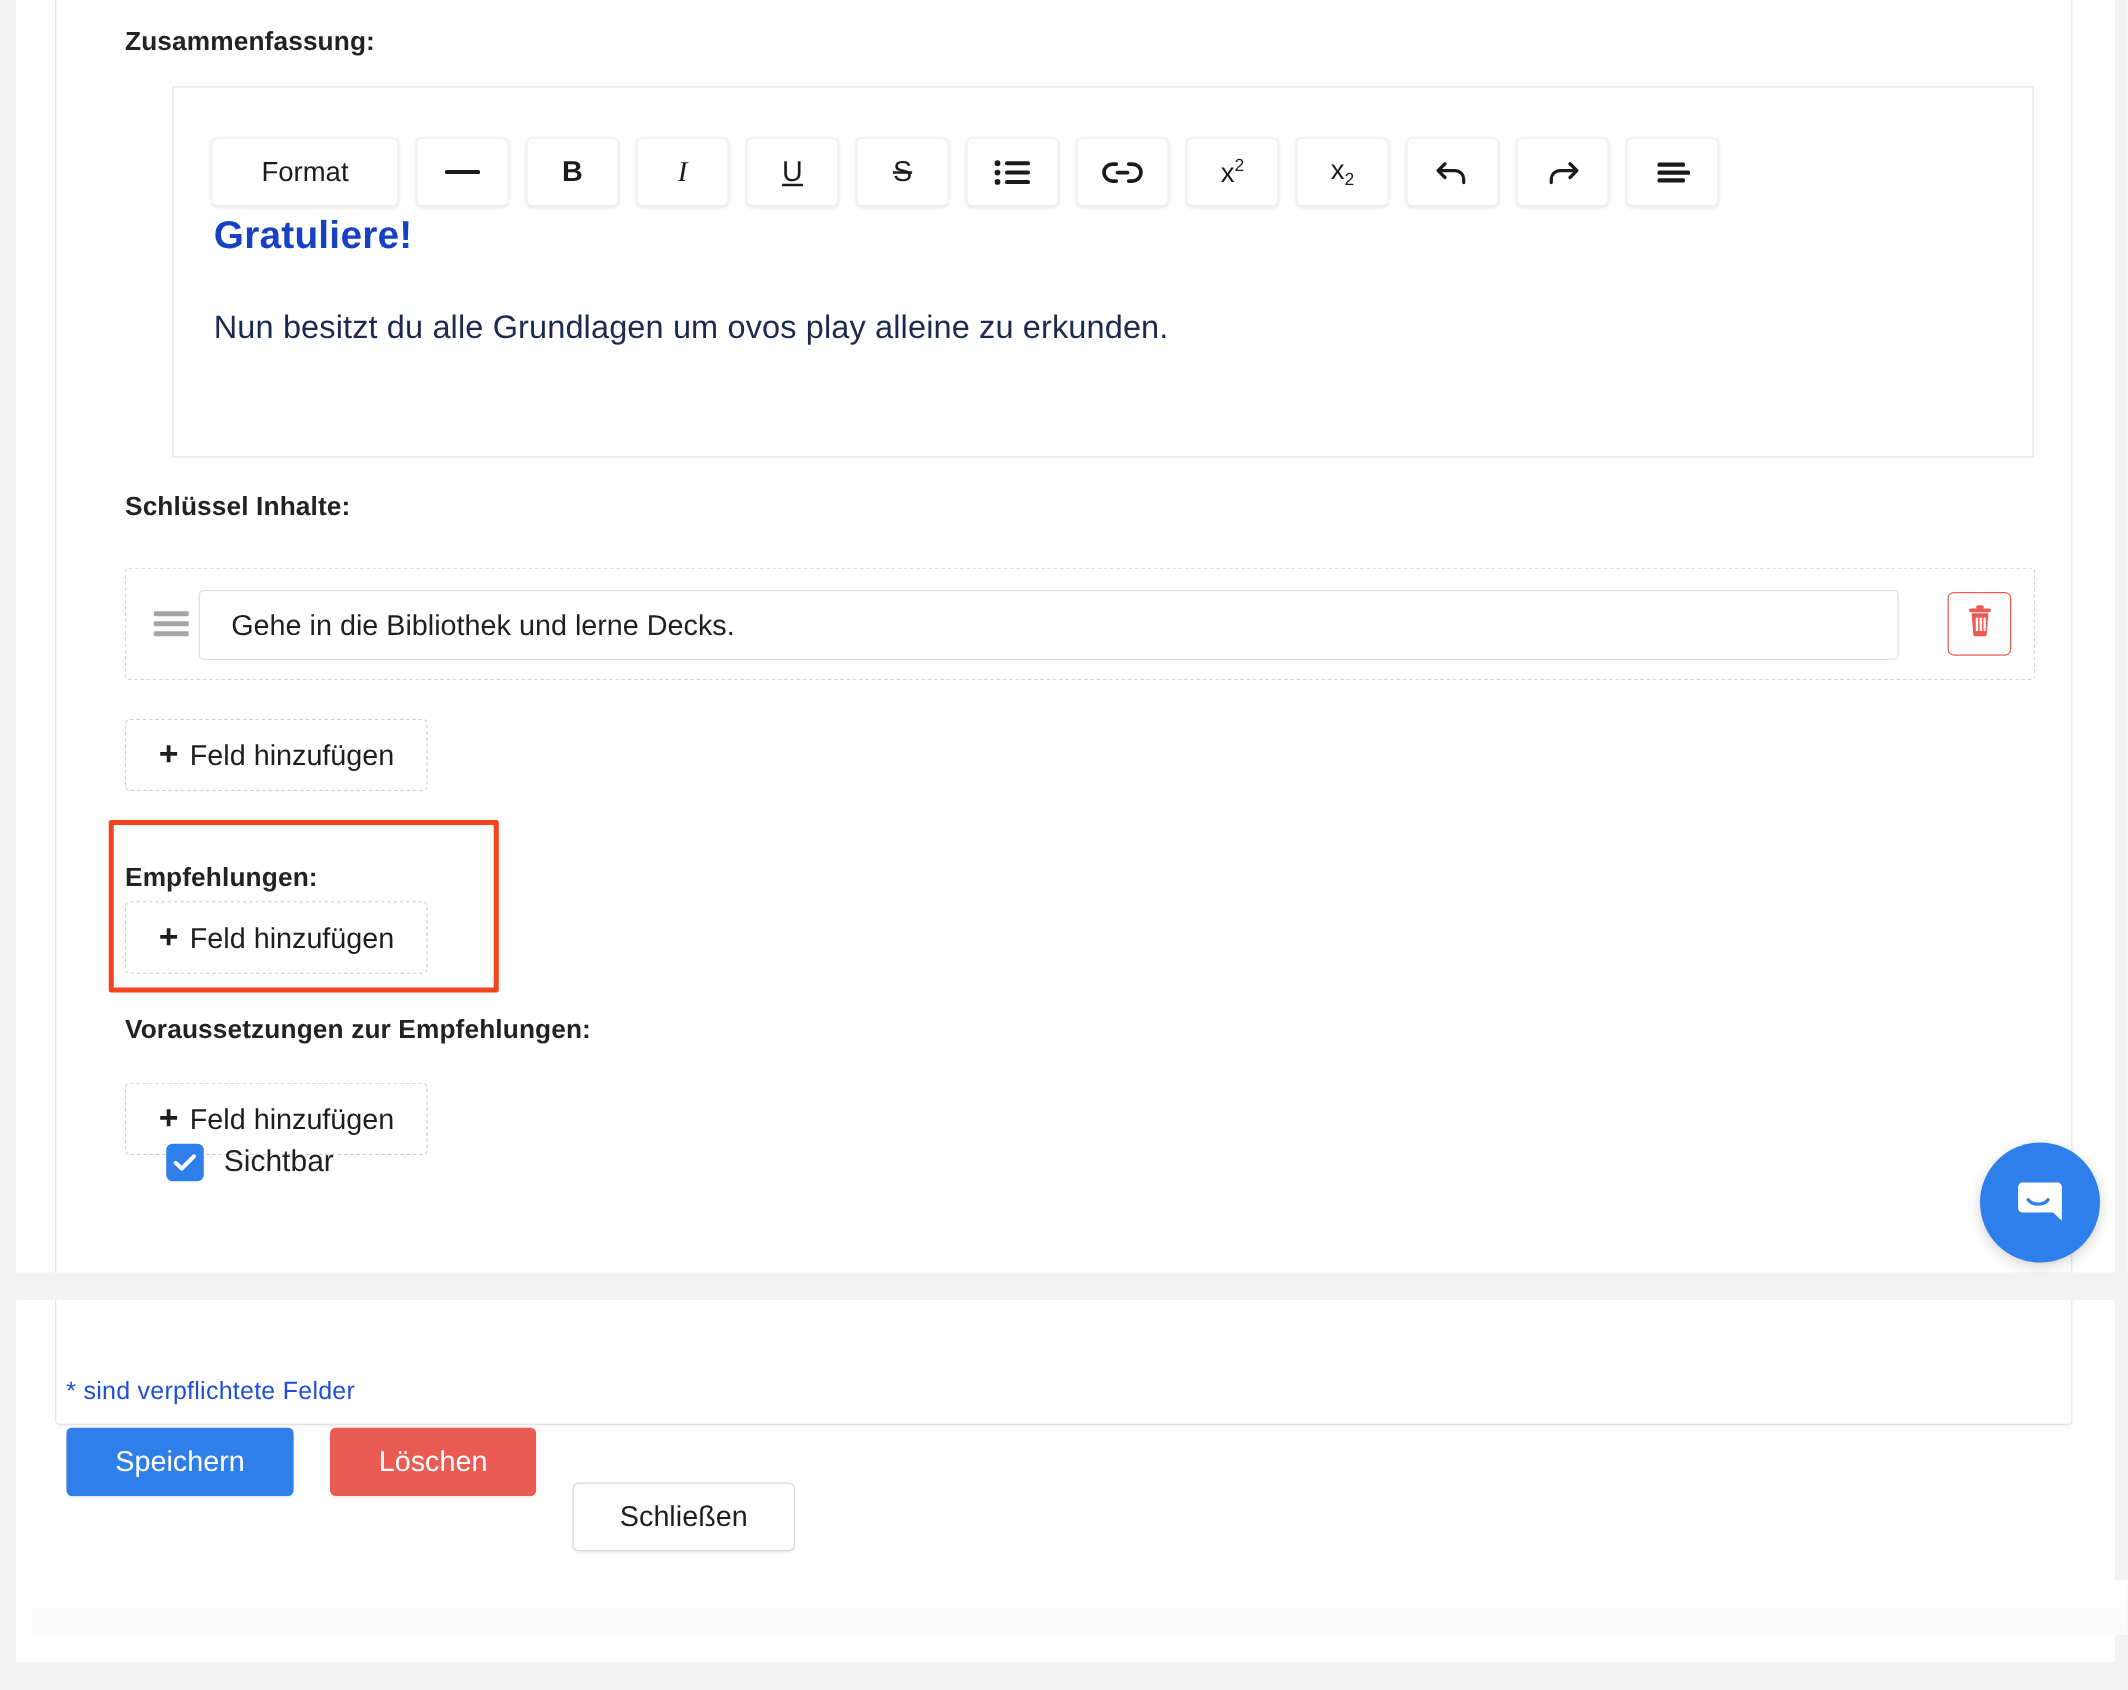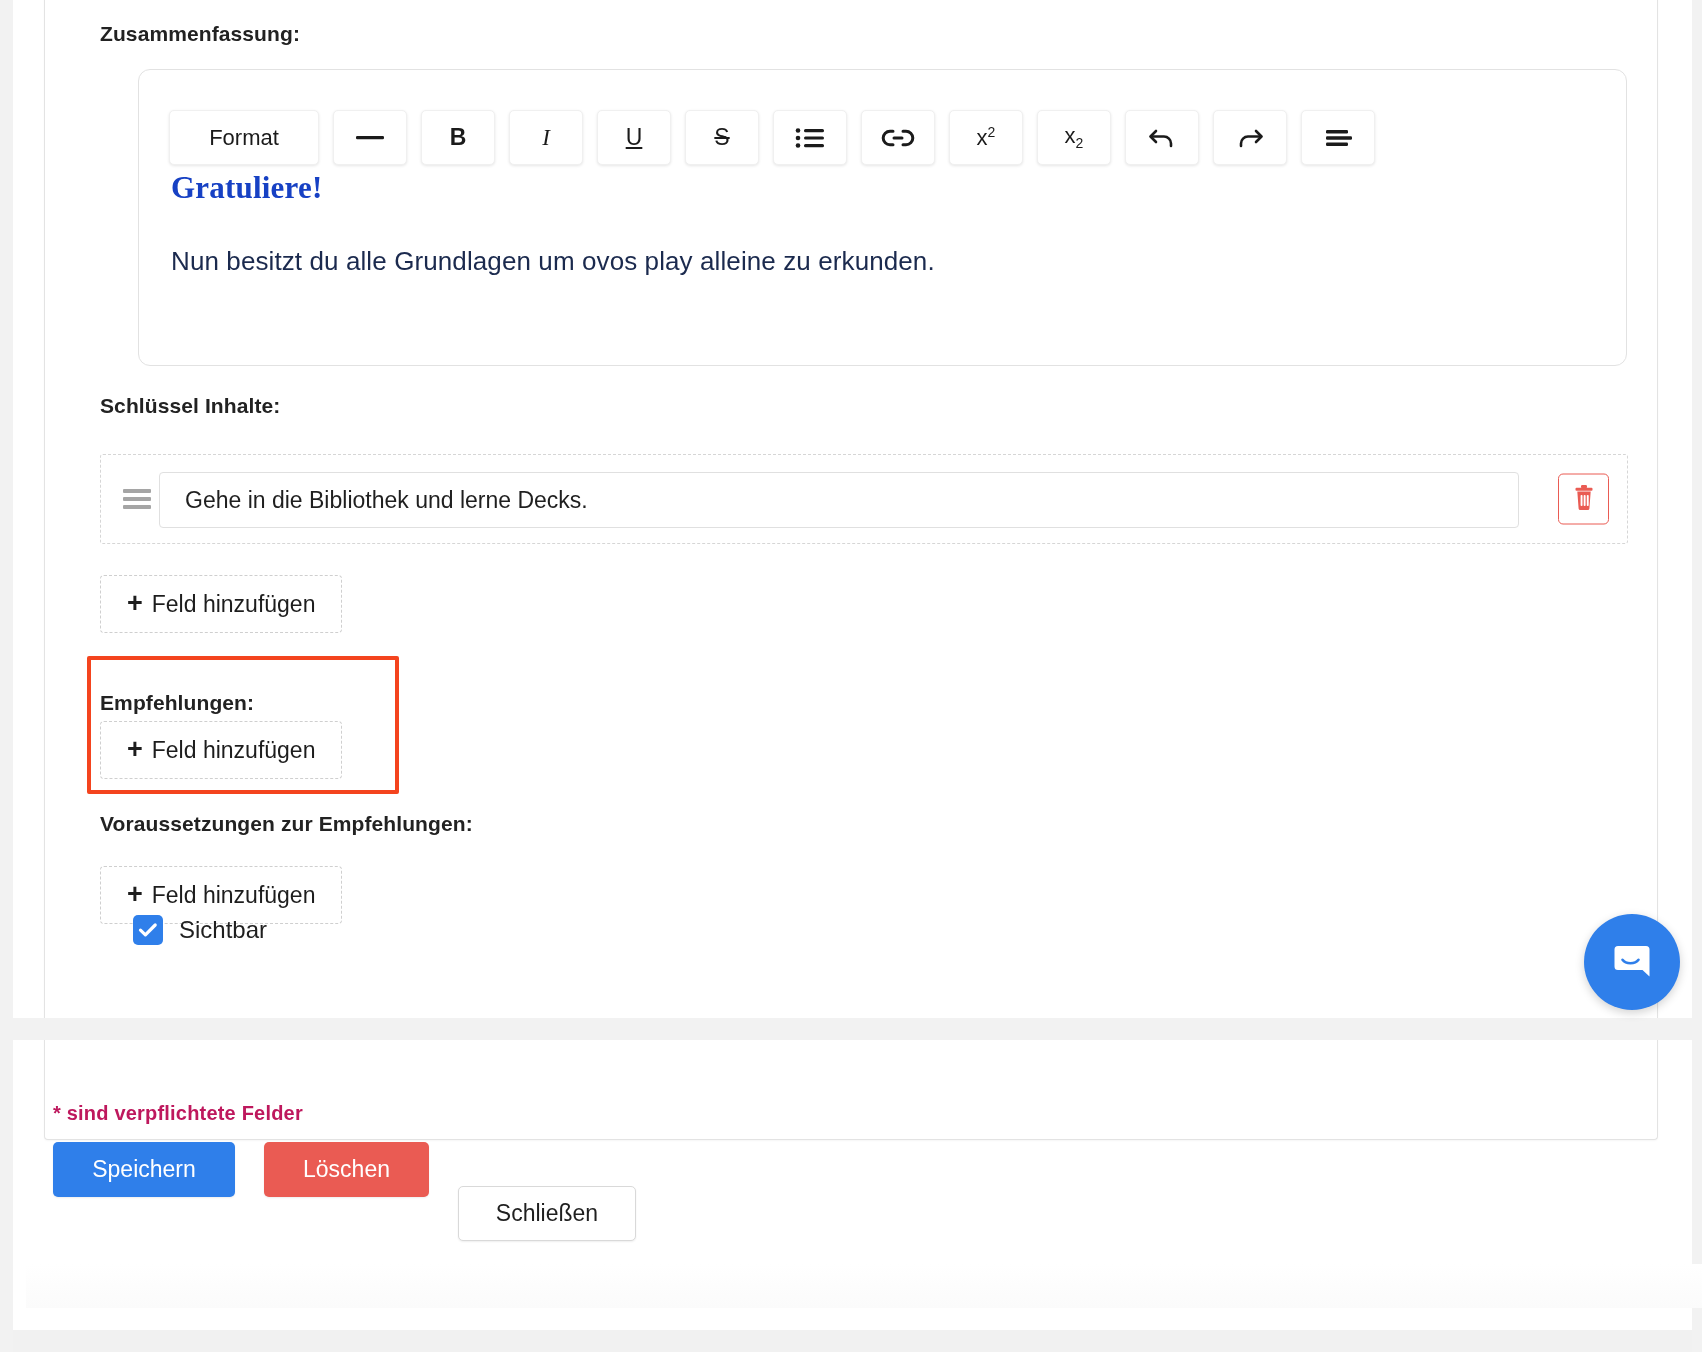--- a/index.html
+++ b/index.html
@@ -60,21 +60,21 @@
   }
 
   
   .editor-box {
     position: absolute;
     left: 93px;
     top: 109px;
     width: 1489px;
     height: 297px;
     border: 1px solid #e2e2e2;
-    border-radius: 12px;
+    border-radius: 0;
     background: #fff;
   }
 
   .toolbar {
     position: absolute;
     left: 30px;
     top: 40px;
     display: flex;
     gap: 14px;
   }
@@ -105,21 +105,20 @@
   .tb-btn .sub sub { font-size: 14px; }
   .tb-btn svg { display: block; }
 
   .editor-content { position: absolute; left: 32px; top: 100px; right: 20px; }
   .ed-h {
     font-size: 31px;
     font-weight: bold;
     color: #1741c4;
     margin: 0 0 40px 0;
     letter-spacing: .2px;
-    font-family: Liberation Serif, serif;
   }
   .ed-p {
     font-size: 26px;
     color: #1b2a4e;
     margin: 0;
     letter-spacing: .1px;
   }
 
   
   .row-wrap {
@@ -222,22 +221,22 @@
   }
   .chk svg { display:block; }
   .chk-label { font-size: 24px; color: #1f1f1f; margin-left: 16px; }
 
   
   .req-note {
     position: absolute;
     left: 40px;
     top: 1102px;
     font-size: 20px;
-    font-weight: bold;
-    color: #be185d;
+    font-weight: normal;
+    color: #1d4ed8;
     letter-spacing: .2px;
   }
   .btn-row { position: absolute; left: 40px; top: 1142px; display: flex; gap: 29px; }
   .btn {
     height: 55px;
     border-radius: 5px;
     display: flex; align-items:center; justify-content:center;
     font-size: 23px;
     padding: 0 28px;
     cursor: pointer;

